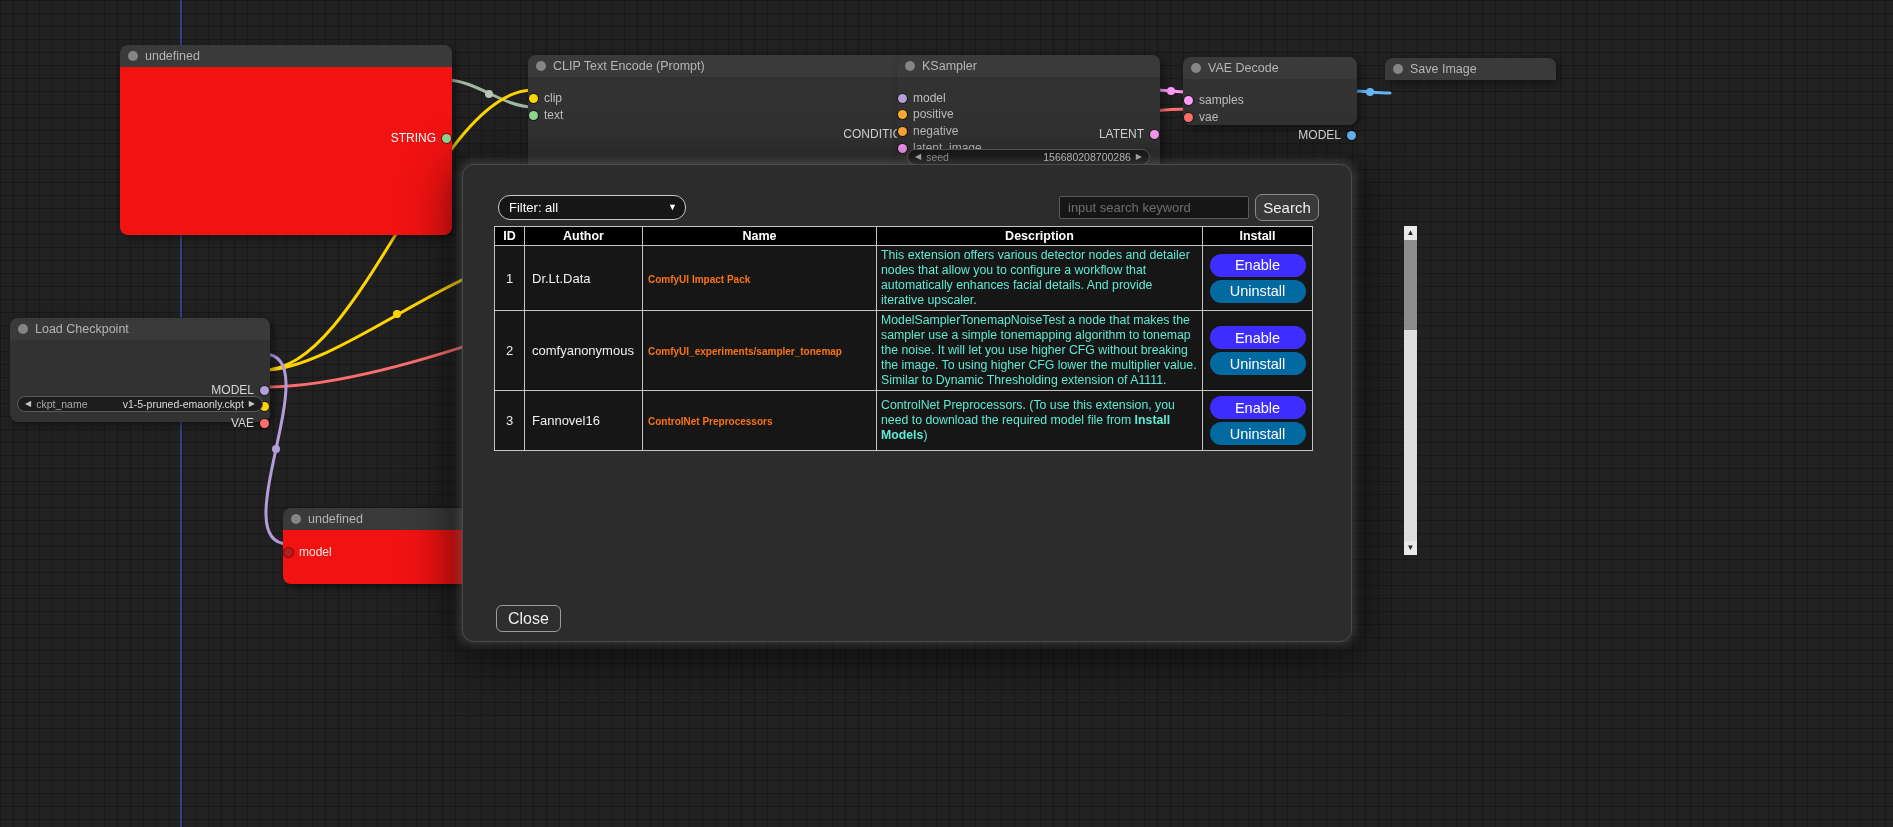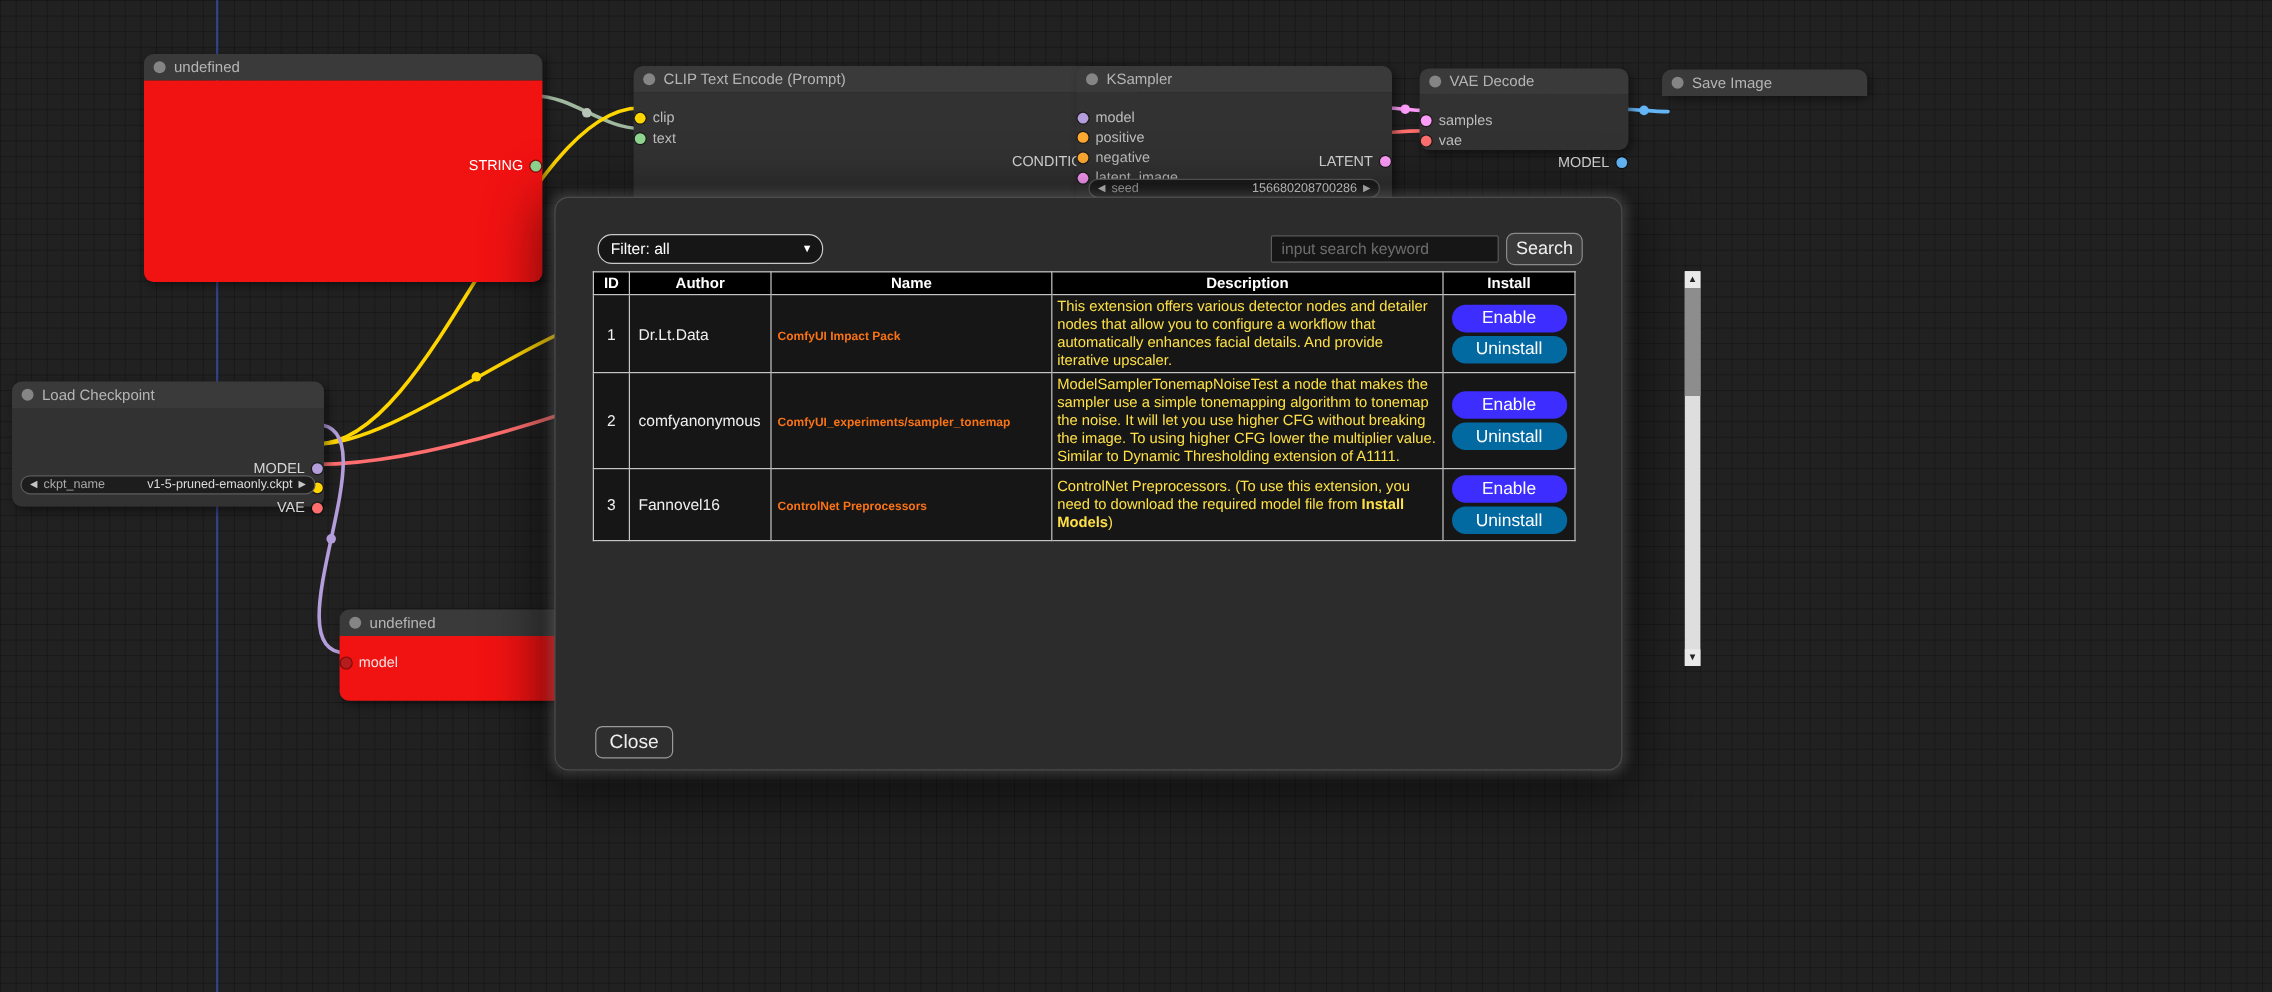--- a/index.html
+++ b/index.html
@@ -100,21 +100,21 @@
   table.ext th,table.ext td{border:1px solid #c4c4c4;}
   table.ext th{
     background:#000;color:#fff;font-size:12.5px;font-weight:bold;
     height:16px;padding:1px 2px;text-align:center;
   }
   table.ext td{background:#161616;vertical-align:middle;}
   td.c-id{text-align:center;}
   td.c-author{padding-left:7px;}
   td.c-name{padding-left:5px;}
   td.c-name a{color:#f97316;font-weight:bold;font-size:10px;text-decoration:none;cursor:pointer;}
-  td.c-desc{font-size:12.3px;line-height:15px;padding:2px 4px;color:#fde047;}
+  td.c-desc{font-size:12.3px;line-height:15px;padding:2px 4px;color:#5eead4;}
   td.c-install{padding:2px 0;}
   .btn-enable,.btn-uninstall{
     display:block;width:96px;height:23px;margin:3px auto;border:none;
     border-radius:12px;color:#fff;font-size:14.5px;cursor:pointer;
     font-family:"Liberation Sans",sans-serif;padding:0;line-height:22px;
   }
   .btn-enable{background:#3e2dff;}
   .btn-uninstall{background:#0369a1;}
   .scrollbar{
     position:absolute;right:0;top:0;width:13px;height:329px;background:#dedede;

